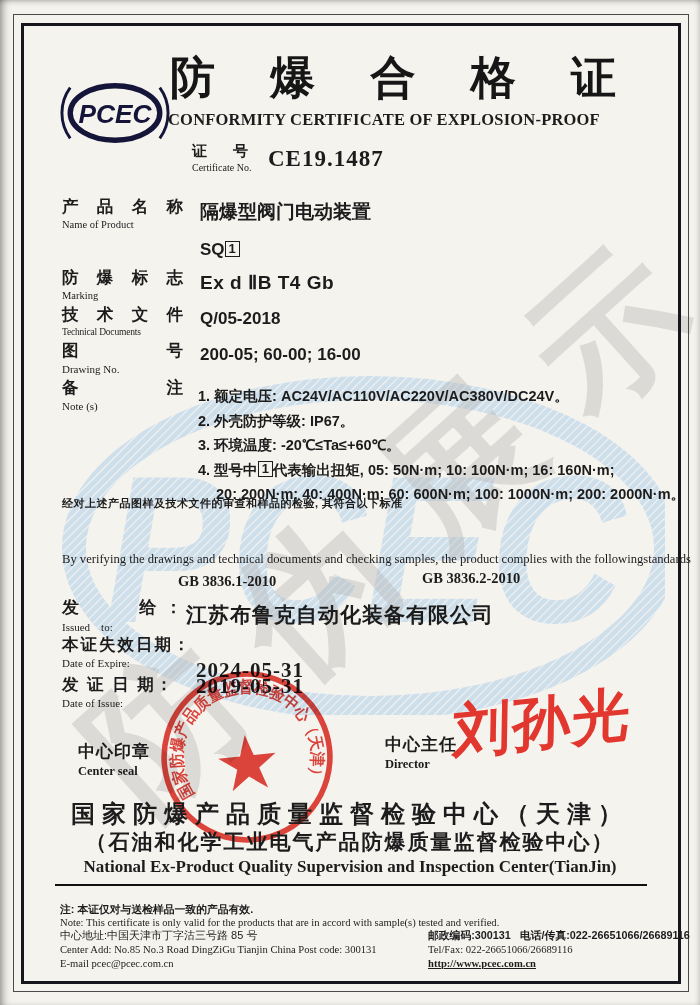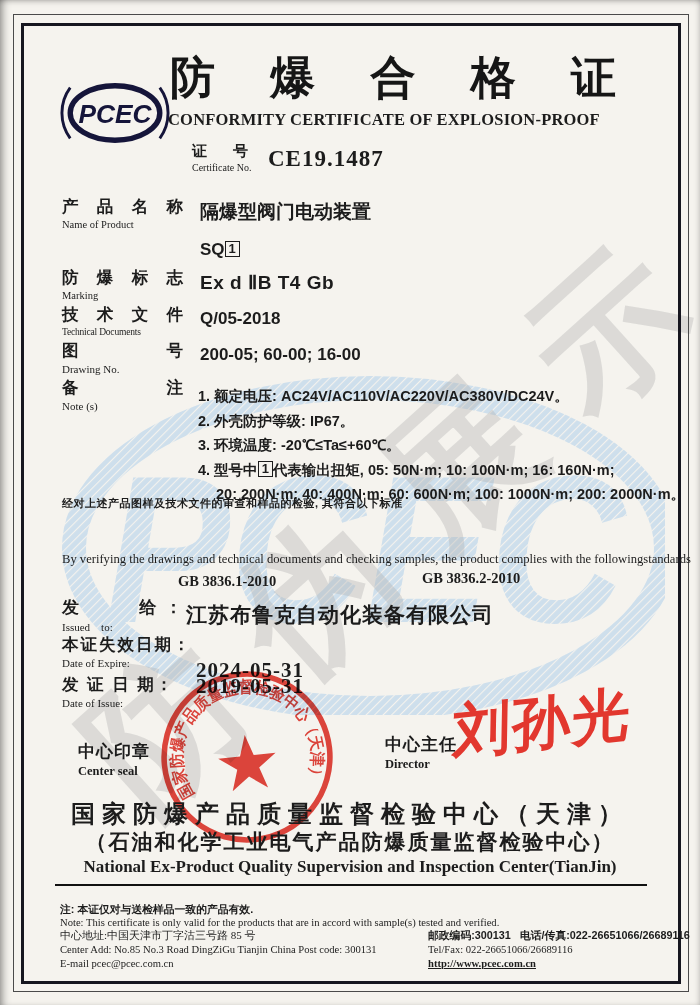--- a/index.html
+++ b/index.html
@@ -79,21 +79,21 @@
   }
 
   .org1{left:0;top:798px;width:700px;text-align:center;font-size:24px;font-weight:bold;letter-spacing:7px;white-space:nowrap;}
   .org2{left:0;top:828px;width:700px;text-align:center;font-size:21px;font-weight:bold;letter-spacing:2px;white-space:nowrap;}
   .org3{left:0;top:857px;width:700px;text-align:center;font-size:17px;font-weight:bold;font-family:"Liberation Serif",serif;white-space:nowrap;}
   .org-rule{left:55px;top:884px;width:592px;border-bottom:2.5px solid #111;}
 
   .foot{font-size:10.6px;font-family:"Liberation Serif",serif;line-height:13.5px;white-space:nowrap;}
   .foot-notecn{left:60px;top:903px;font-family:"Liberation Sans",sans-serif;font-weight:bold;font-size:10.8px;}
   .foot-noteen{left:60px;top:916px;}
-  .foot-addrcn{left:60px;top:929px;font-family:Liberation Serif, serif;font-size:11px;}
+  .foot-addrcn{left:60px;top:929px;font-family:Liberation Sans, sans-serif;font-size:11px;}
   .foot-addren{left:60px;top:943px;}
   .foot-email{left:60px;top:957px;}
   .foot-post{left:428px;top:929px;font-family:"Liberation Sans",sans-serif;font-size:10.8px;font-weight:bold;}
   .foot-telcn{left:520px;top:929px;font-family:"Liberation Sans",sans-serif;font-size:10.8px;font-weight:bold;}
   .foot-telen{left:428px;top:943px;}
   .foot-web{left:428px;top:957px;text-decoration:underline;font-weight:bold;}
 </style>
 </head>
 <body>
 

